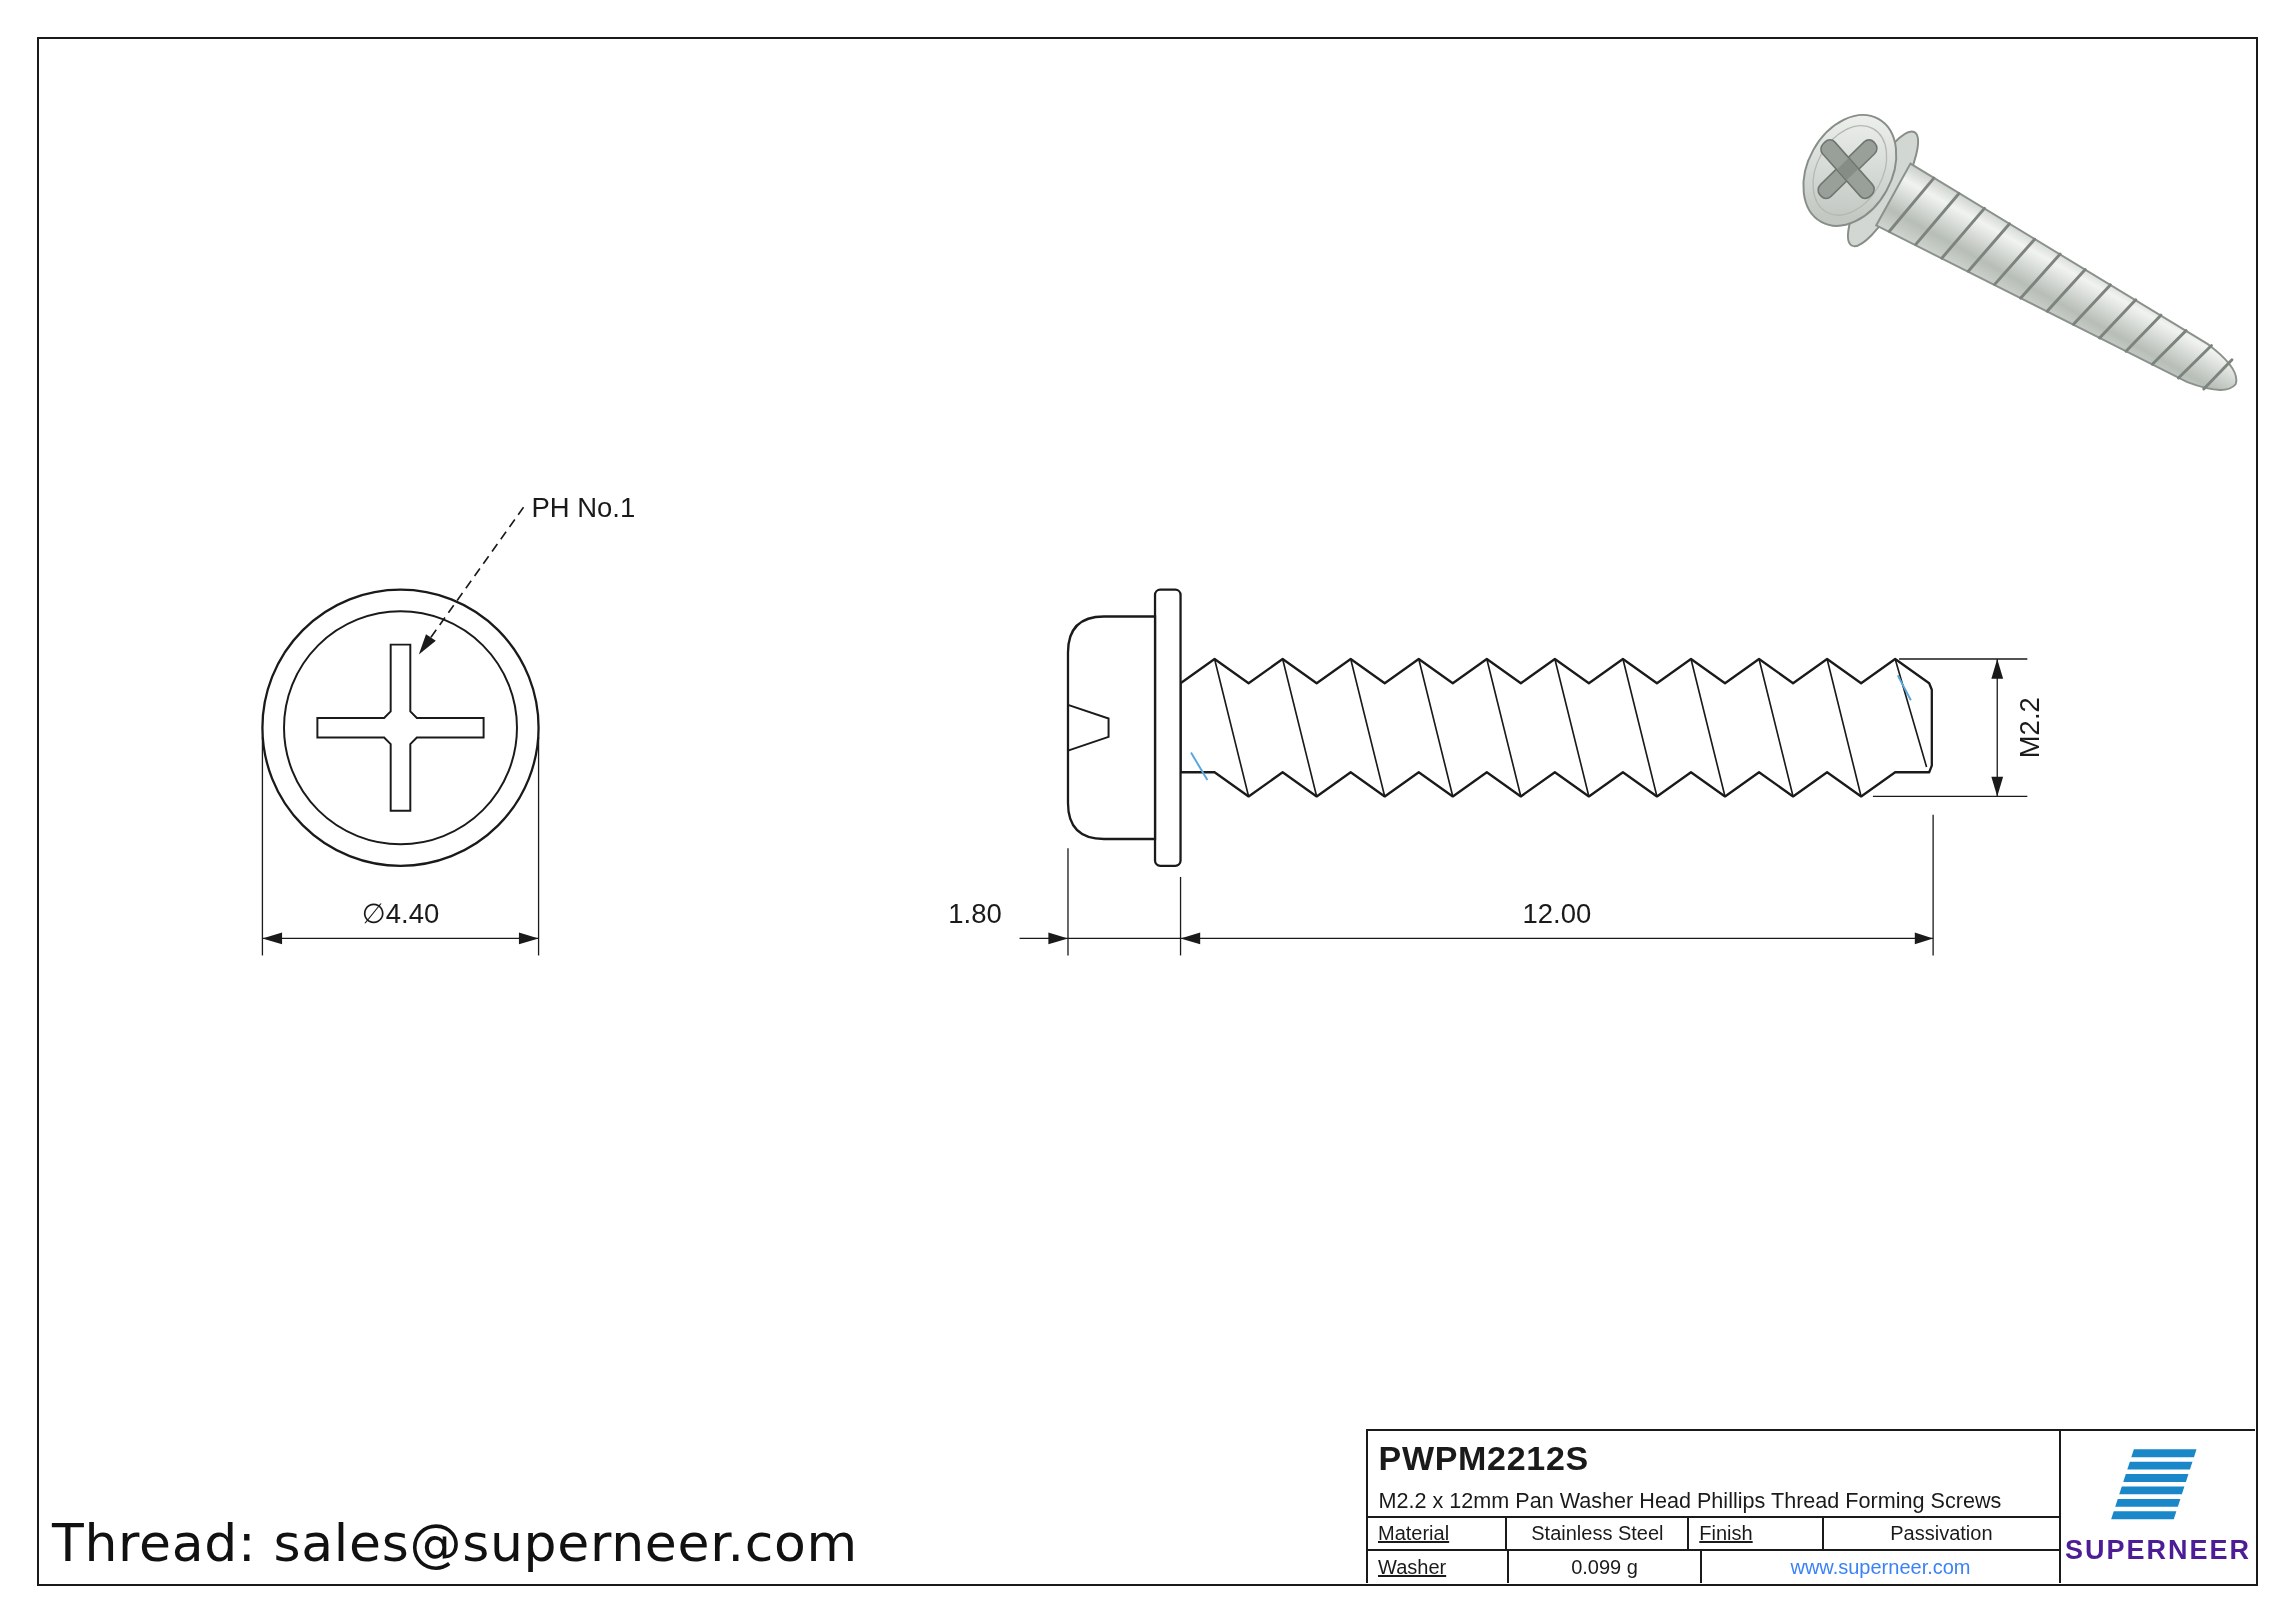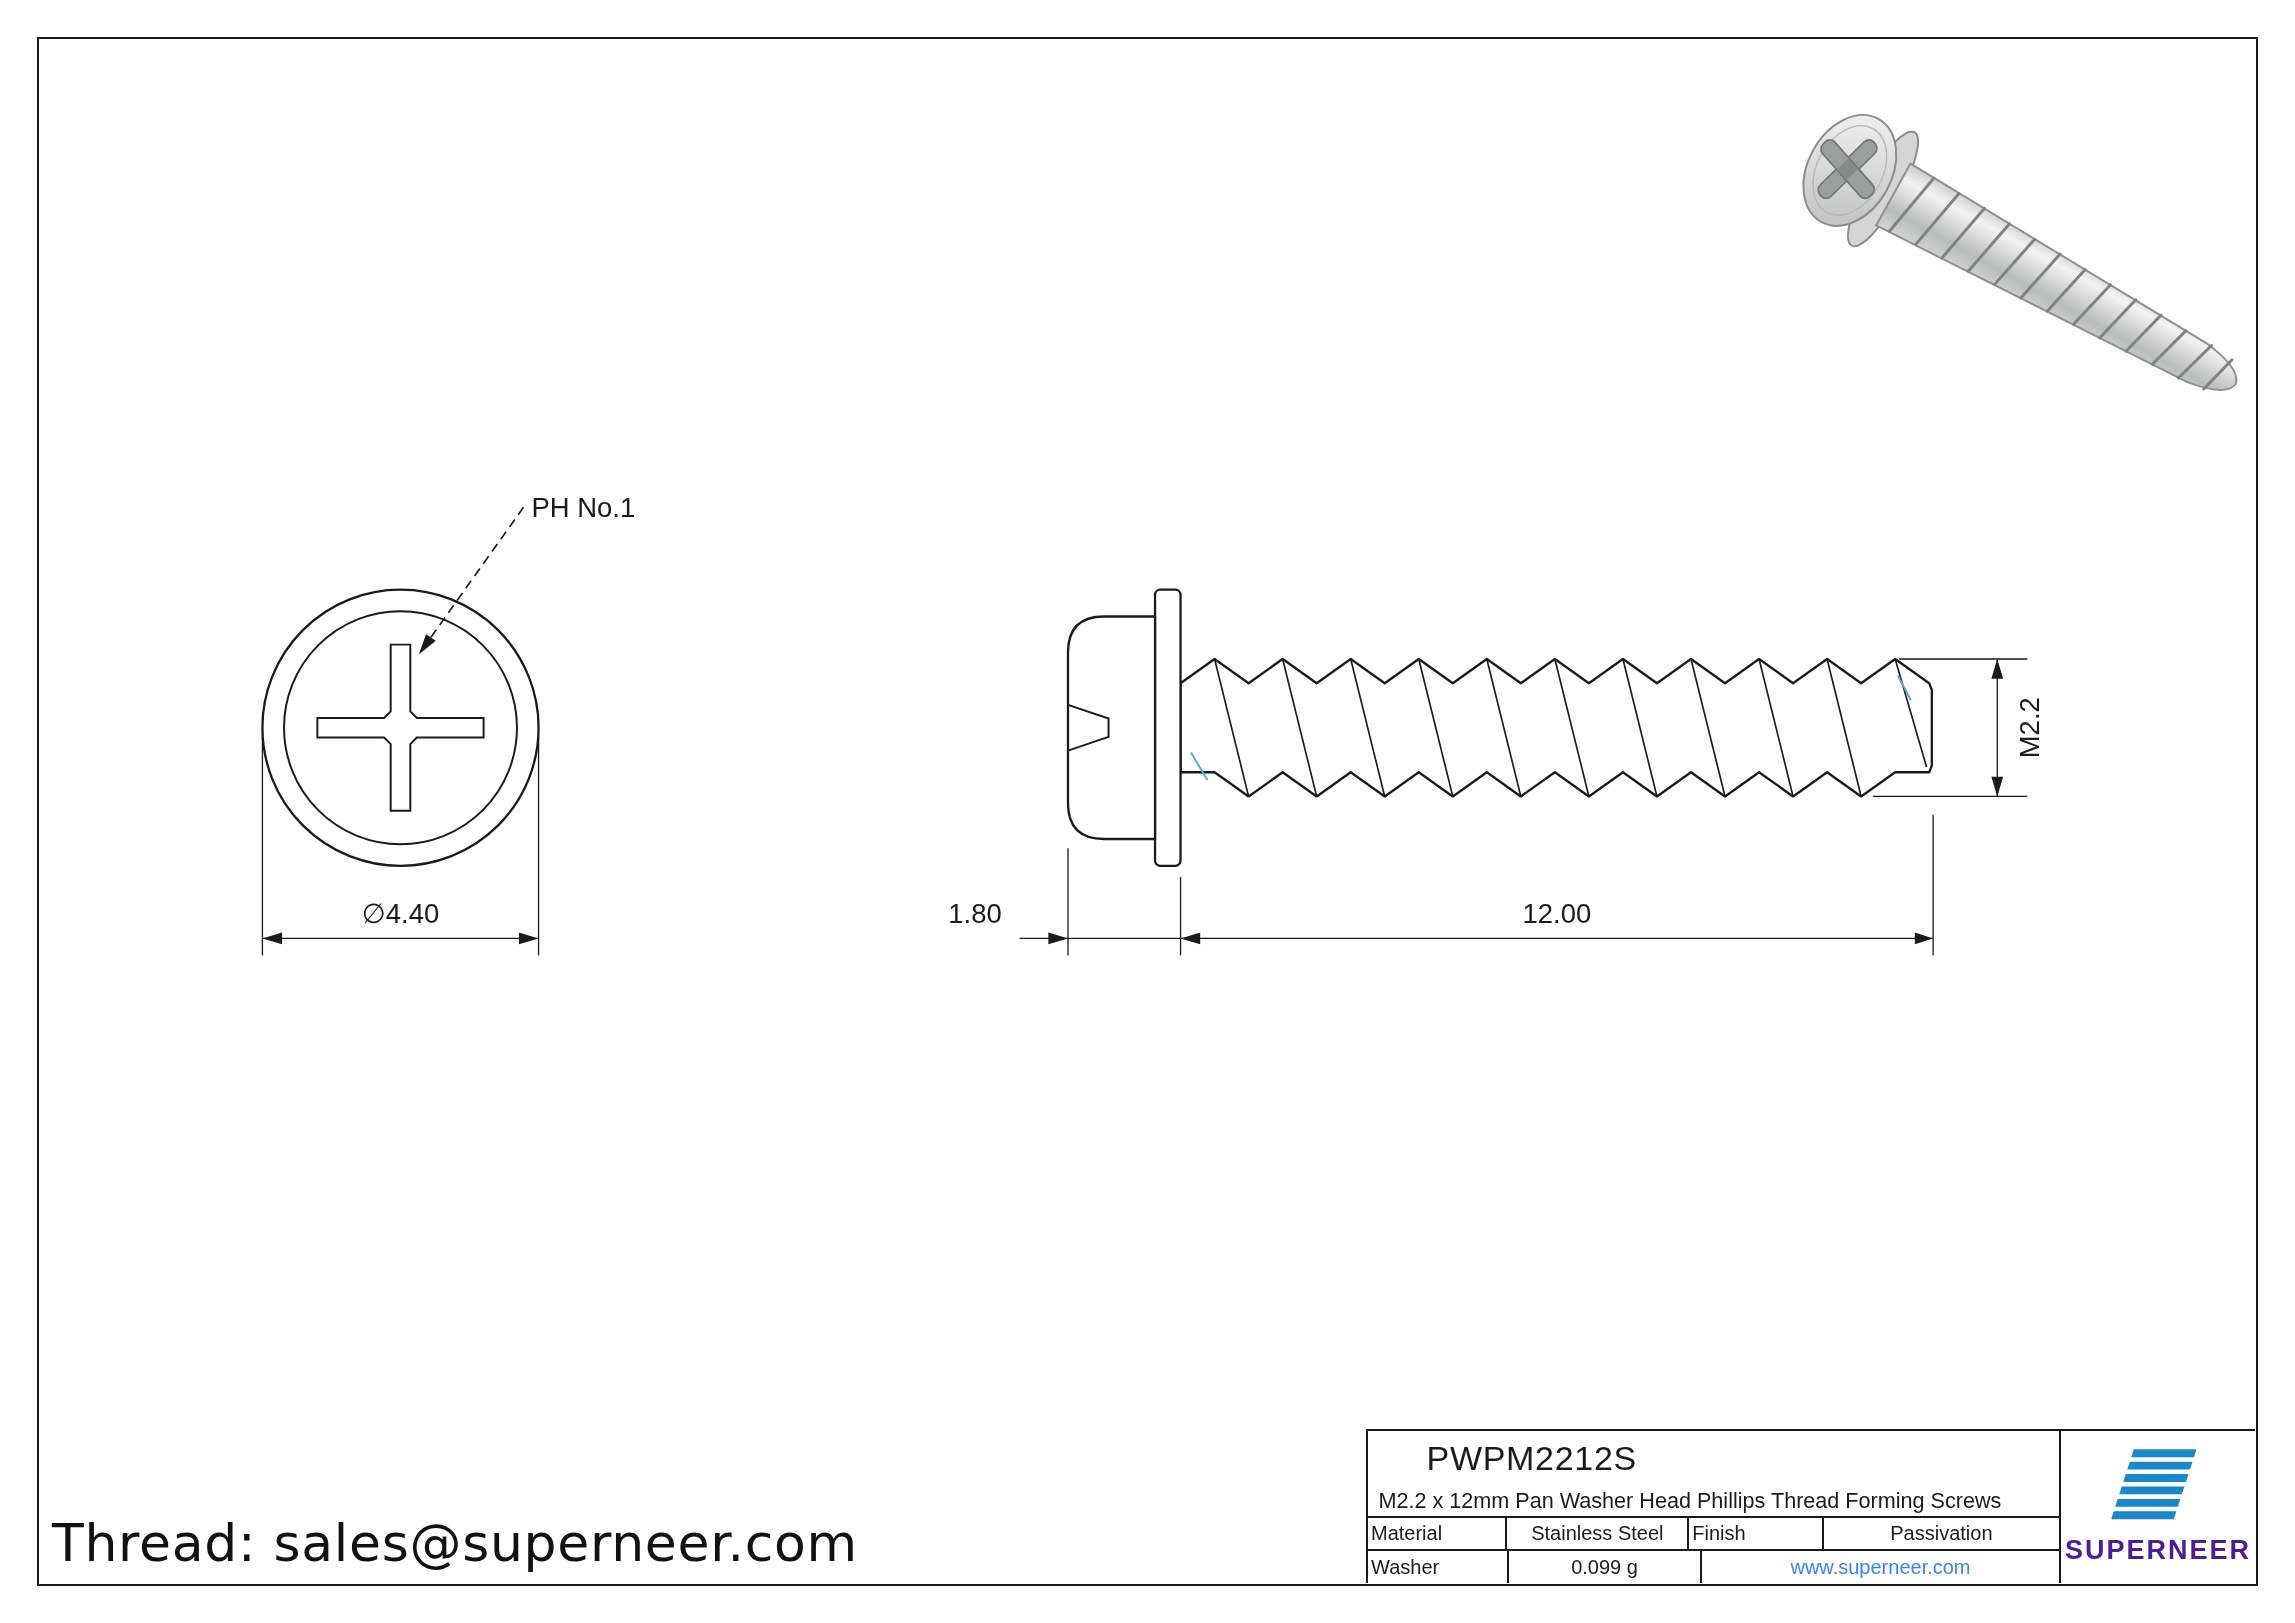--- a/index.html
+++ b/index.html
@@ -11,25 +11,25 @@
   .dimtext{font-size:42px;font-family:"Liberation Sans", sans-serif;}
   .contact{position:absolute;left:52px;top:1513px;font-size:52px;letter-spacing:0.7px;
        font-family:"DejaVu Sans", sans-serif;color:#111;}
   
   .titleblock{position:absolute;left:1366px;top:1429px;width:889px;height:154px;
        border-top:2px solid #1a1a1a;border-left:2px solid #1a1a1a;display:flex;
        box-sizing:border-box;background:#fff;}
   .titleblock *{box-sizing:border-box;}
   .tb-left{width:691px;display:flex;flex-direction:column;}
   .tb-head{height:86px;padding:7.9px 0 0 10.5px;display:flex;flex-direction:column;gap:10.5px;}
-  .tb-part{font-size:34px;font-weight:normal;letter-spacing:0.7px;margin-left:48px;}
+  .tb-part{font-size:34px;font-weight:bold;letter-spacing:0.7px;}
   .tb-desc{font-size:21.6px;}
   .tb-row{display:flex;border-top:2px solid #1a1a1a;height:34px;}
   .tb-cell{display:flex;align-items:center;font-size:20px;}
-  .tb-label{justify-content:flex-start;padding-left:3px;border-right:2px solid #1a1a1a;}
+  .tb-label{justify-content:flex-start;padding-left:10px;border-right:2px solid #1a1a1a;text-decoration:underline;}
   .tb-value{justify-content:center;}
   .tb-br{border-right:2px solid #1a1a1a;}
   .tb-link{color:#3b82f6;justify-content:center;}
   .tb-logo{width:198px;border-left:2px solid #1a1a1a;display:flex;flex-direction:column;
        align-items:center;justify-content:center;gap:10.5px;}
   .tb-brand{font-size:27px;font-weight:bold;letter-spacing:2px;color:#4c1d95;}
 </style>
 </head>
 <body>
 

